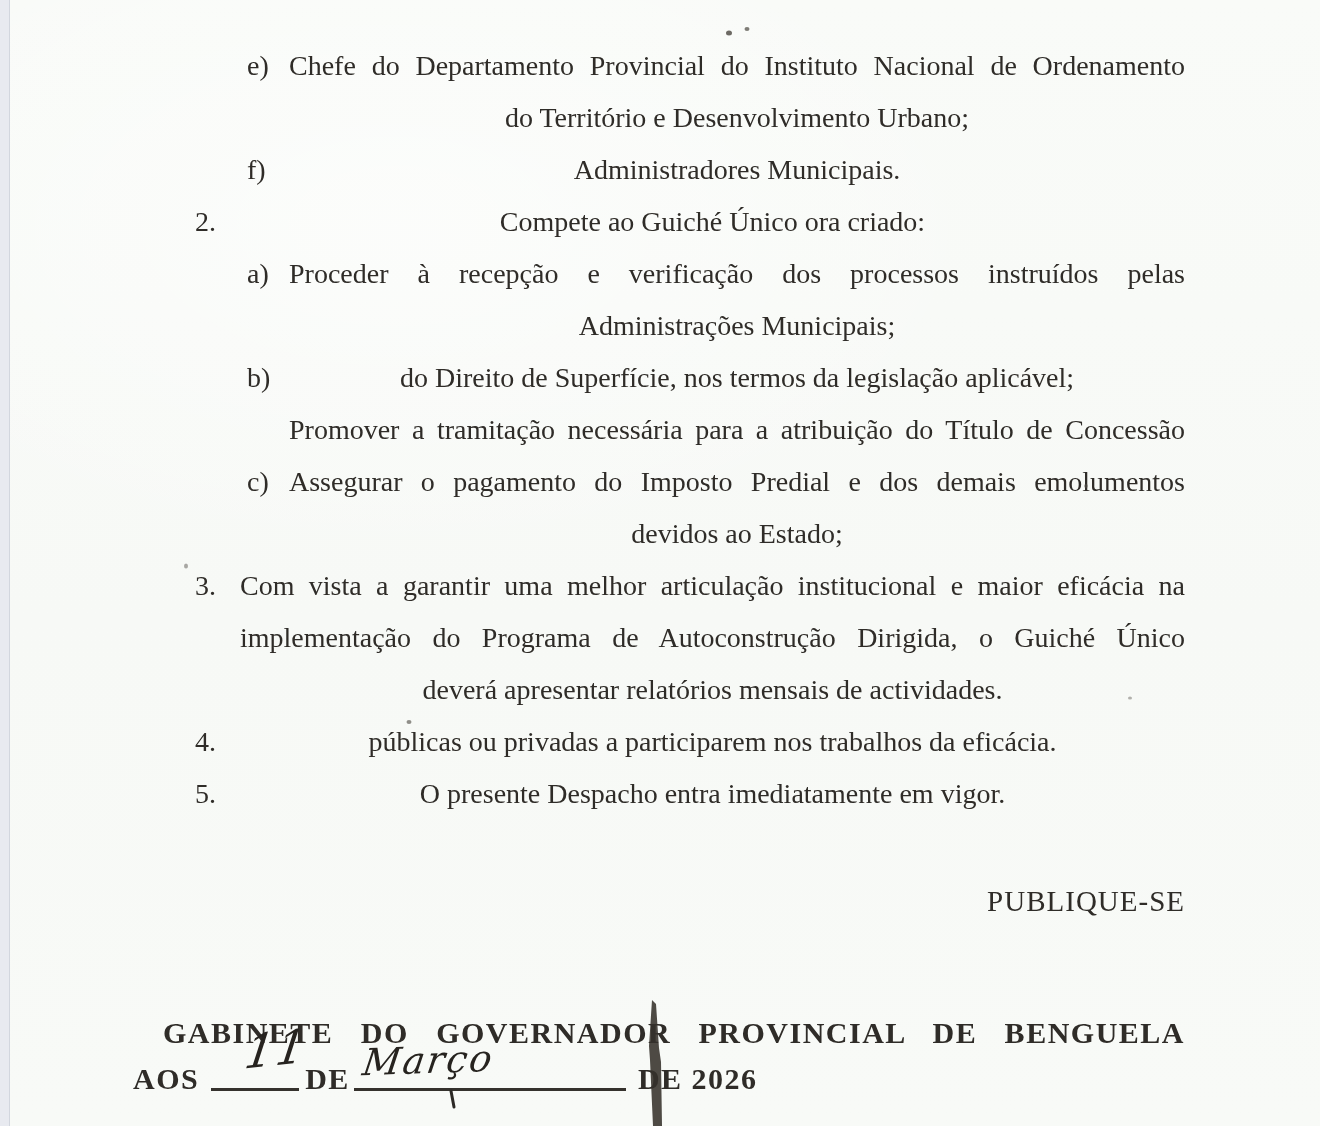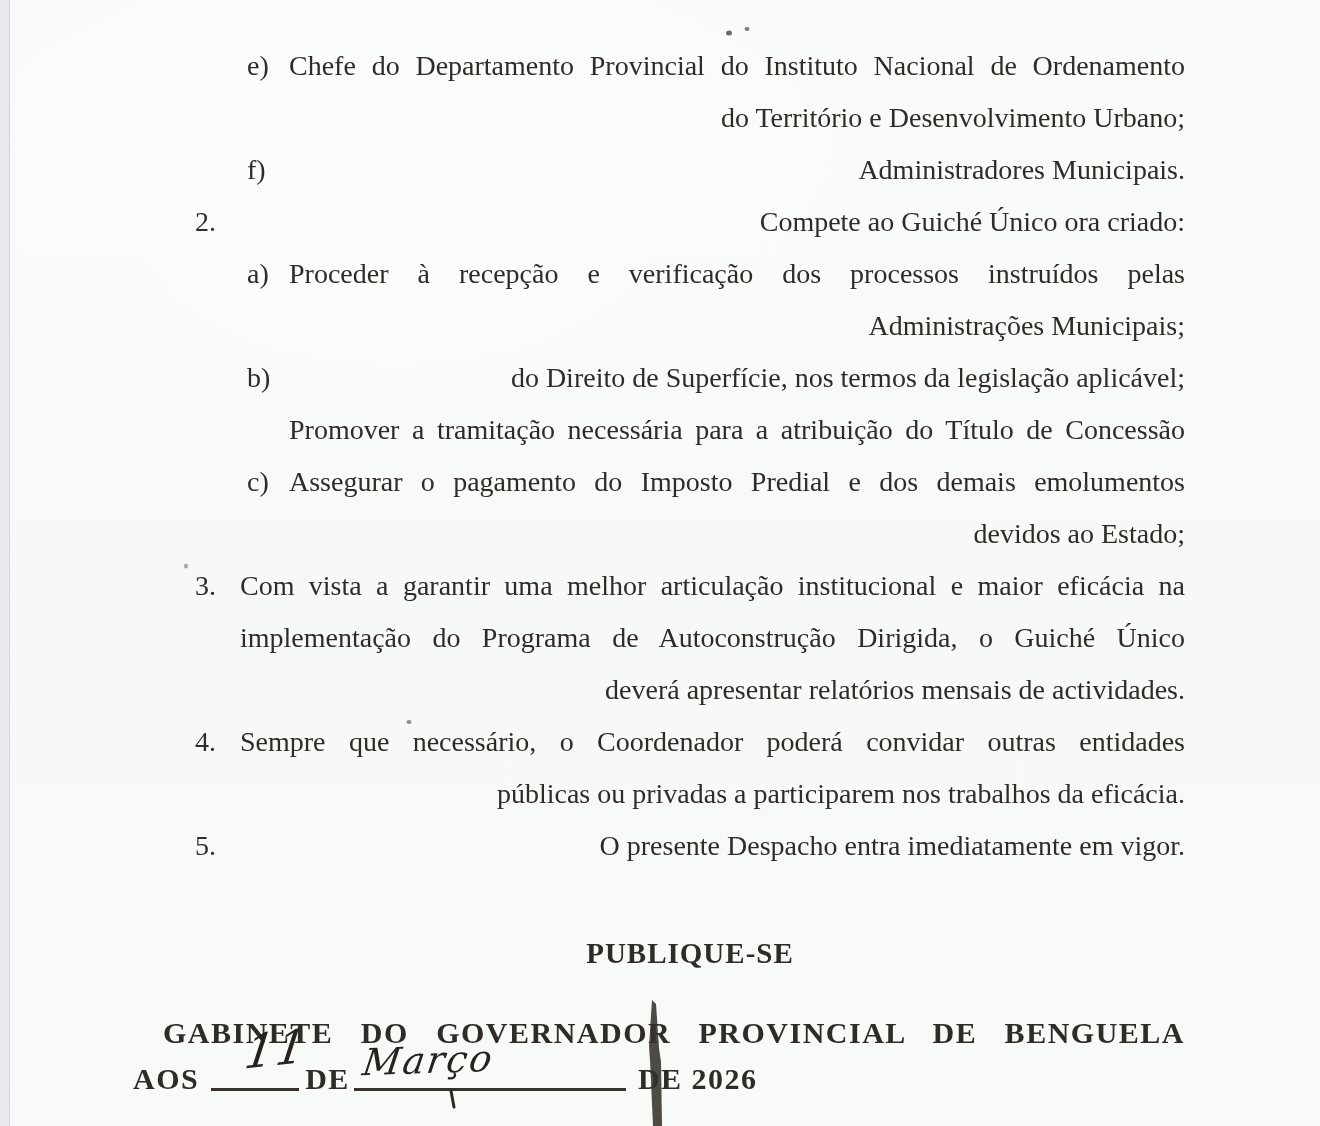--- a/index.html
+++ b/index.html
@@ -20,27 +20,27 @@
   }
   
   .doc-body {
     position:absolute; left:195px; top:40px; width:990px;
     font-size:28px; line-height:52px;
   }
   .li { position:relative; }
   .li.num { padding-left:45px; }
   .li.let { margin-left:52px; padding-left:42px; }
   .li .marker { position:absolute; left:0; top:0; }
-  .line { text-align:right; }
+  .line { text-align:center; }
   .line.fill { text-align:justify; text-align-last:justify; }
   
   .publish {
     margin-top:55px;
-    text-align:center;
-    font-weight:bold;
+    text-align:right;
+    font-weight:normal;
     font-size:29px;
     letter-spacing:1px;
   }
   
   .sig-block {
     position:absolute; left:133px; top:1012px; width:1052px;
     font-weight:bold; font-size:30px; line-height:42px;
     letter-spacing:1.5px;
   }
   .office-line {
@@ -132,21 +132,20 @@
 
     <div class="li num">
       <span class="marker">3.</span>
       <div class="line fill">Com vista a garantir uma melhor articulação institucional e maior eficácia na</div>
       <div class="line fill">implementação do Programa de Autoconstrução Dirigida, o Guiché Único</div>
       <div class="line">deverá apresentar relatórios mensais de actividades.</div>
     </div>
 
     <div class="li num">
       <span class="marker">4.</span>
-      <div class="line fill">Sempre que necessário, o Coordenador poderá convidar outras entidades</div>
       <div class="line">públicas ou privadas a participarem nos trabalhos da eficácia.</div>
     </div>
 
     <div class="li num">
       <span class="marker">5.</span>
       <div class="line">O presente Despacho entra imediatamente em vigor.</div>
     </div>
 
     <div class="publish">PUBLIQUE-SE</div>
 

